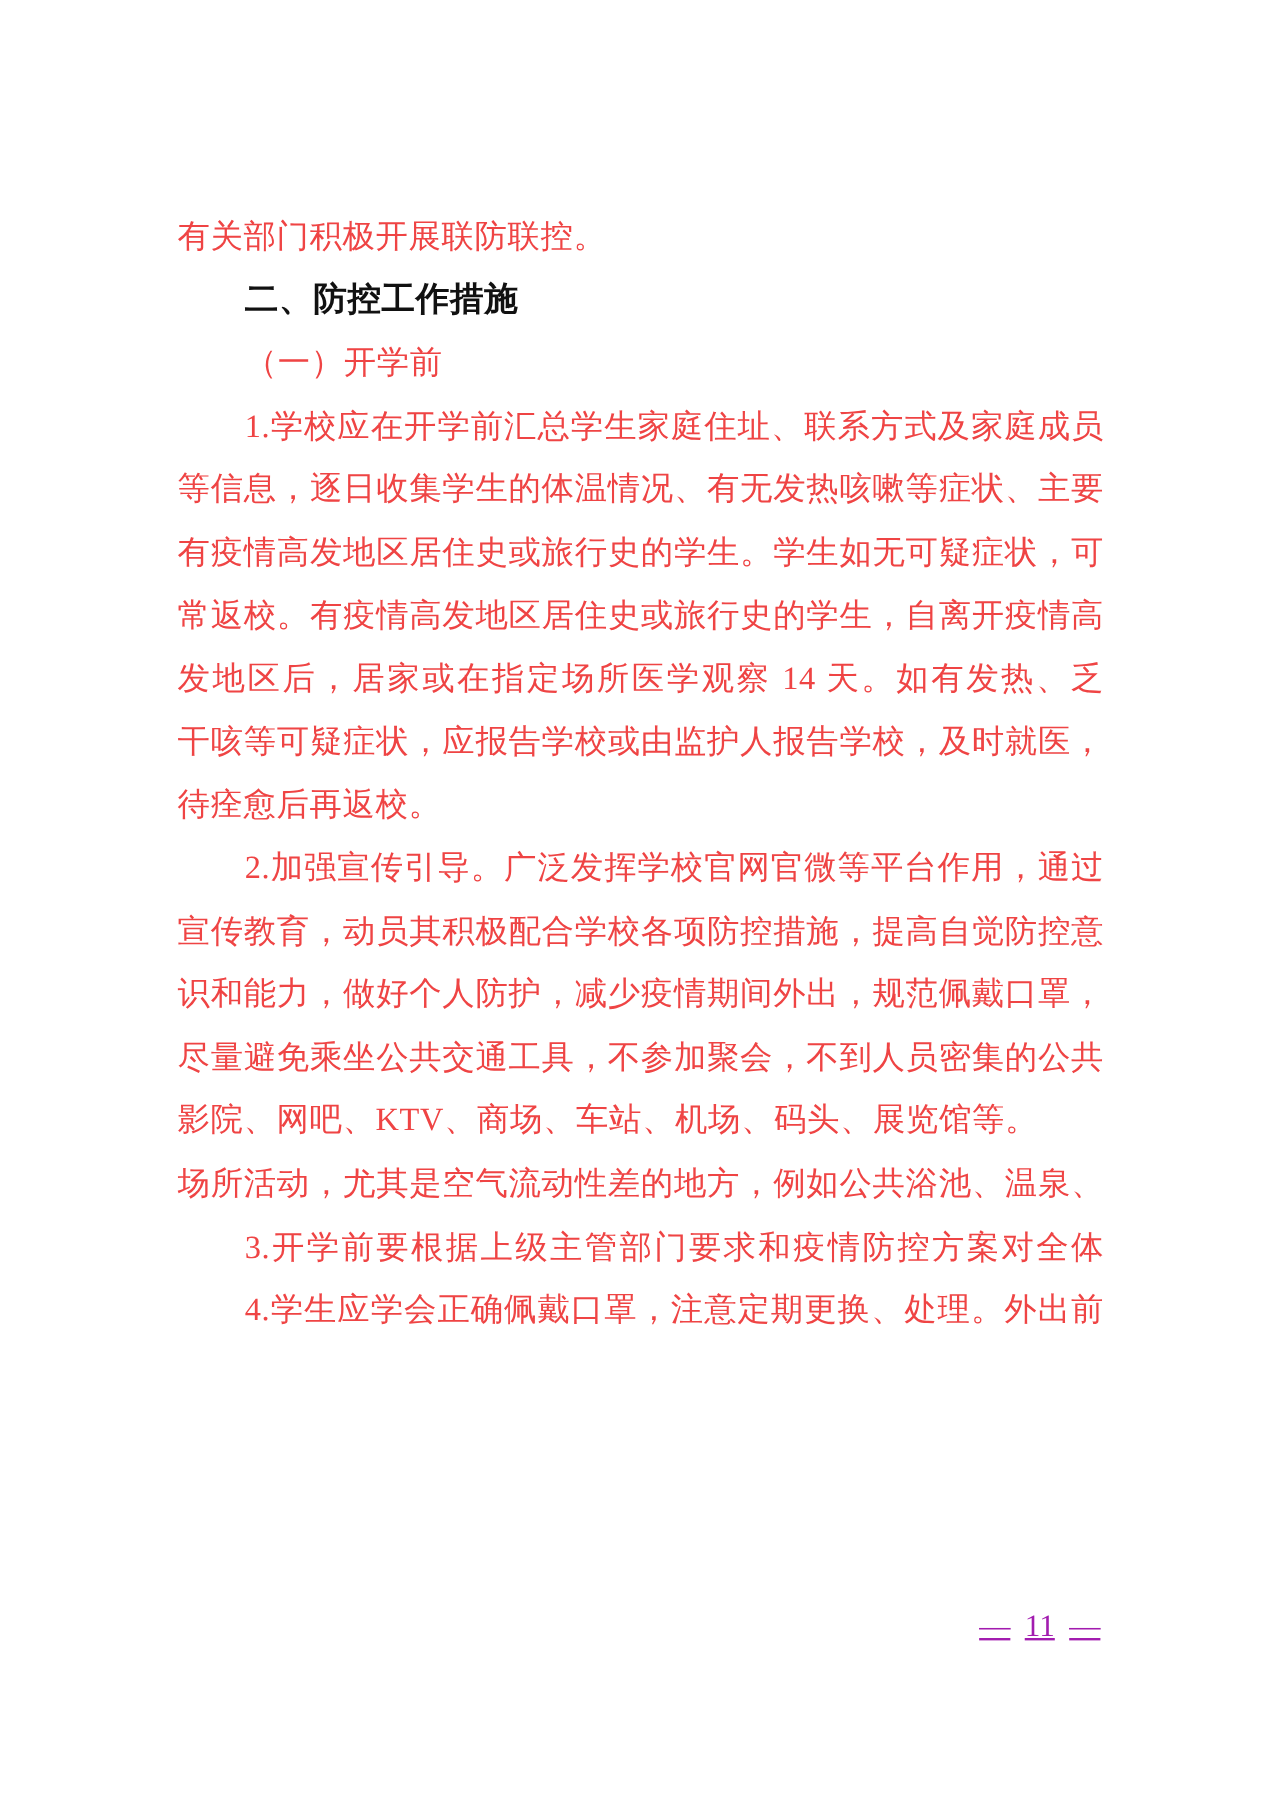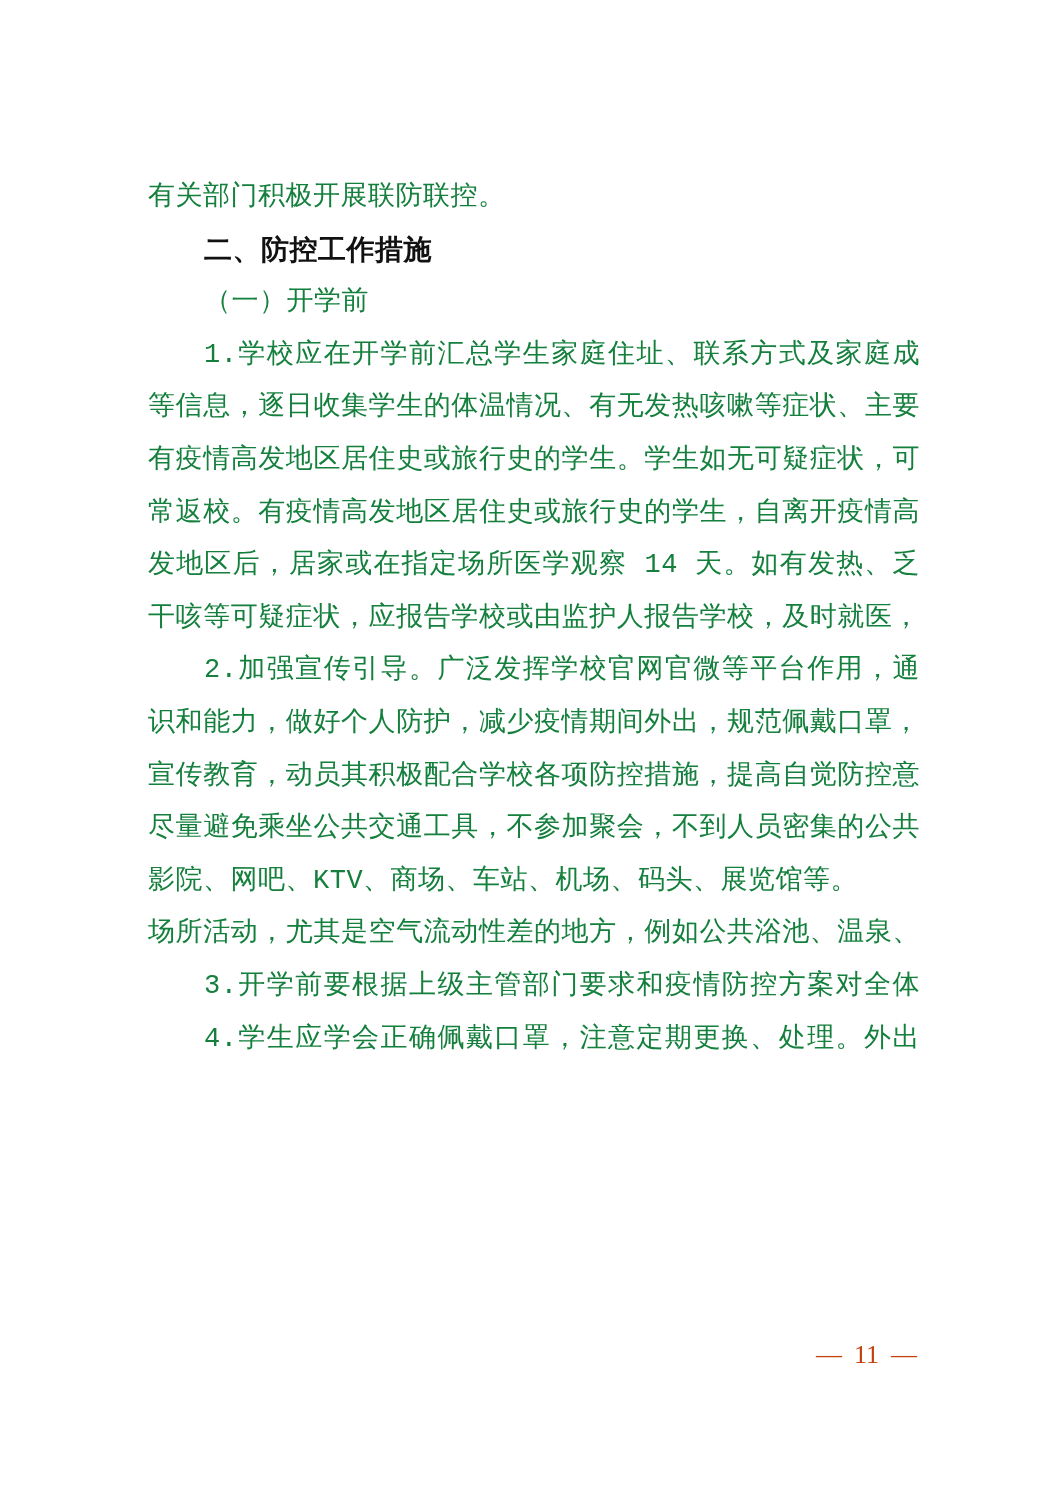--- a/index.html
+++ b/index.html
@@ -13,22 +13,22 @@
   .content {
     position: absolute;
     top: 171px;
     left: 148px;
     width: 772px;
   }
   .line {
     height: 52.6px;
     line-height: 52.6px;
     font-size: 27px;
-    font-family: Liberation Mono, monospace;
-    color: #15803d;
+    font-family: Liberation Serif, serif;
+    color: #ef4444;
     overflow: hidden;
     letter-spacing: 0.5px;
   }
   .line.indent { text-indent: 56px; }
   .line.justify {
     text-align: justify;
     text-align-last: justify;
     text-justify: inter-character;
   }
   .line.heading {
@@ -41,22 +41,23 @@
     font-size: 27px;
   }
   .footer {
     position: absolute;
     top: 1329px;
     right: 143px;
     height: 52px;
     line-height: 52px;
     font-size: 26px;
     font-family: "Liberation Serif", "DejaVu Serif", serif;
-    color: #c2410c;
+    color: #a21caf;
     white-space: nowrap;
+    text-decoration: underline;
   }
   .footer .pagenum { margin: 0 12px; }
 </style>
 </head>
 <body>
 
 <div class="page">
   <div class="content" id="content">
       <div class="paragraph">
         <div class="line body">有关部门积极开展联防联控。</div>
@@ -67,25 +68,26 @@
       <div class="paragraph">
         <div class="line subheading indent">（一）开学前</div>
       </div>
       <div class="paragraph">
         <div class="line body indent justify">1.学校应在开学前汇总学生家庭住址、联系方式及家庭成员</div>
         <div class="line body justify">等信息，逐日收集学生的体温情况、有无发热咳嗽等症状、主要</div>
         <div class="line body justify">有疫情高发地区居住史或旅行史的学生。学生如无可疑症状，可正</div>
         <div class="line body justify">常返校。有疫情高发地区居住史或旅行史的学生，自离开疫情高</div>
         <div class="line body justify">发地区后，居家或在指定场所医学观察 14 天。如有发热、乏力、</div>
         <div class="line body justify">干咳等可疑症状，应报告学校或由监护人报告学校，及时就医，</div>
+        <div class="line body">待痊愈后再返校。</div>
       </div>
       <div class="paragraph">
         <div class="line body indent justify">2.加强宣传引导。广泛发挥学校官网官微等平台作用，通过</div>
+        <div class="line body justify">宣传教育，动员其积极配合学校各项防控措施，提高自觉防控意</div>
         <div class="line body justify">识和能力，做好个人防护，减少疫情期间外出，规范佩戴口罩，</div>
-        <div class="line body justify">宣传教育，动员其积极配合学校各项防控措施，提高自觉防控意</div>
         <div class="line body justify">尽量避免乘坐公共交通工具，不参加聚会，不到人员密集的公共</div>
         <div class="line body">影院、网吧、KTV、商场、车站、机场、码头、展览馆等。</div>
         <div class="line body justify">场所活动，尤其是空气流动性差的地方，例如公共浴池、温泉、</div>
       </div>
       <div class="paragraph">
         <div class="line body indent justify">3.开学前要根据上级主管部门要求和疫情防控方案对全体</div>
       </div>
       <div class="paragraph">
         <div class="line body indent justify">4.学生应学会正确佩戴口罩，注意定期更换、处理。外出前</div>
       </div>

